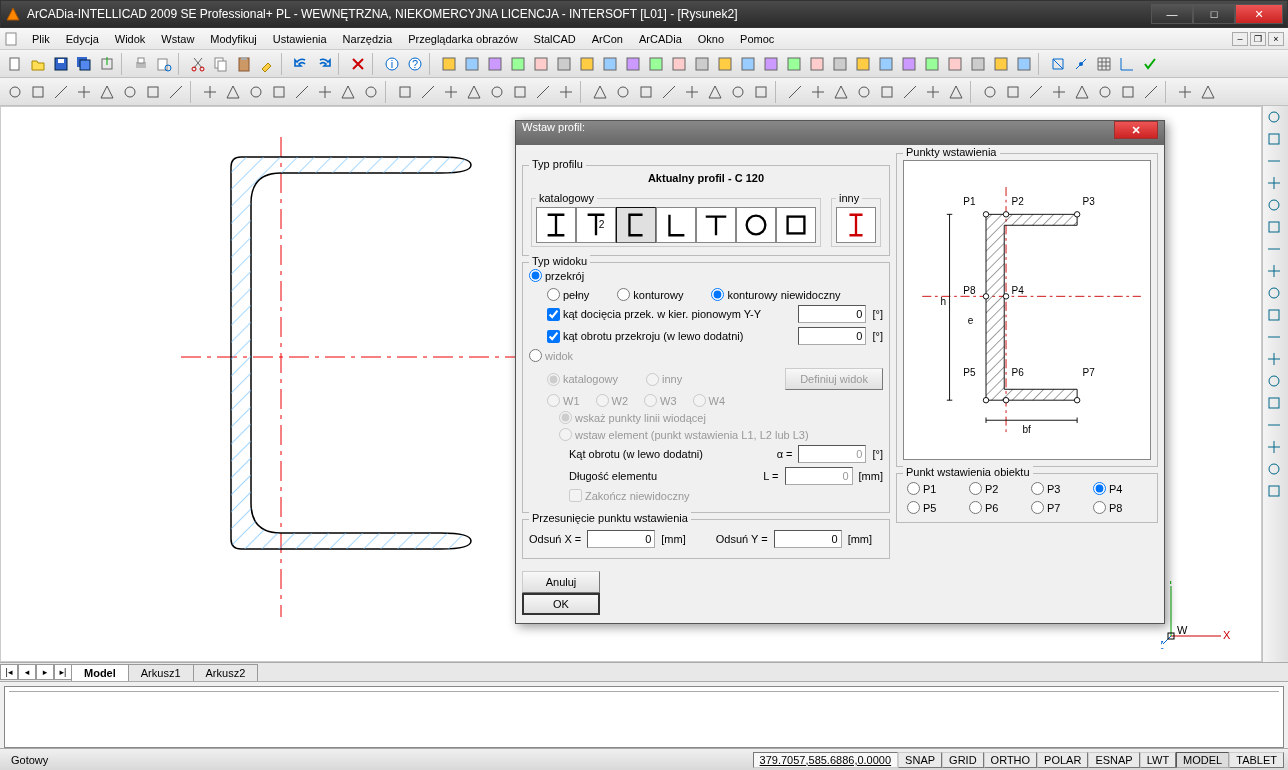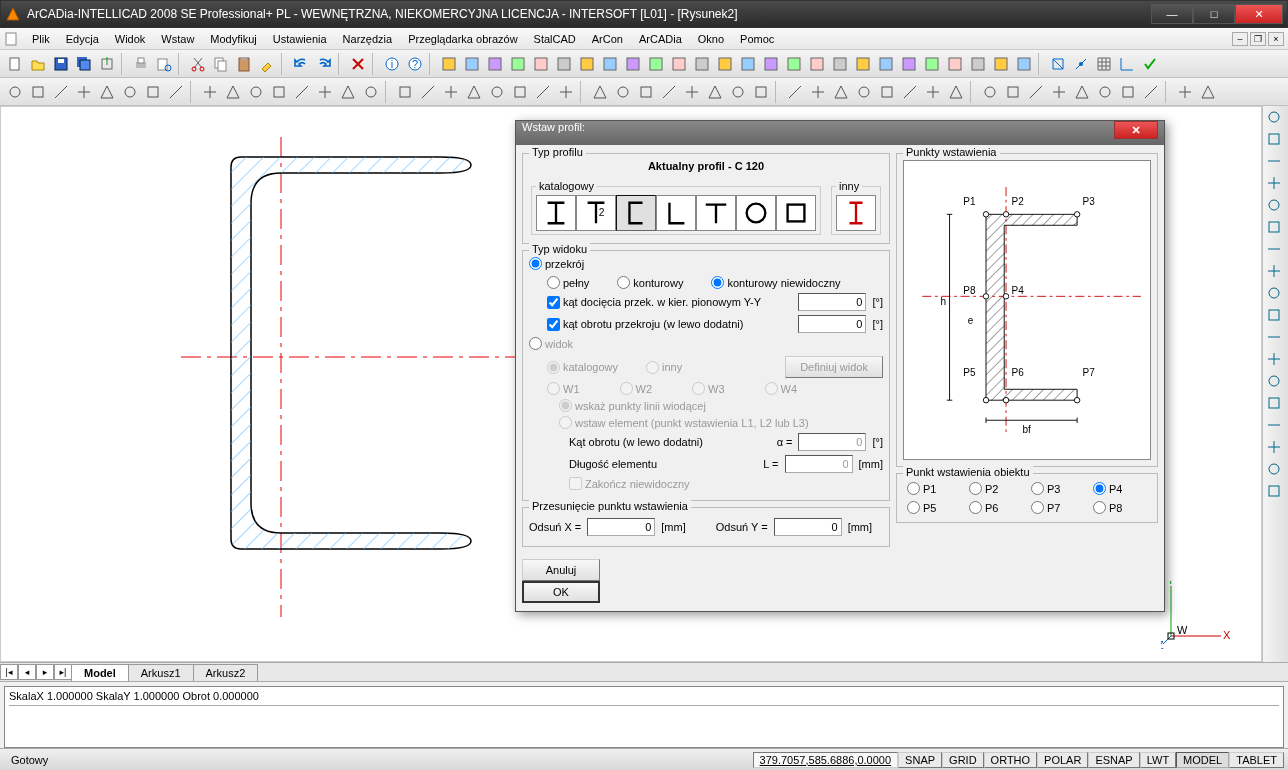--- a/index.html
+++ b/index.html
@@ -55,21 +55,21 @@
 .profile-svg { position:absolute; left:180px; top:30px; }
 
 
 .ucs { position:absolute; right:30px; bottom:10px; }
 
 
 .dialog { position:absolute; left:515px; top:120px; width:650px; background:#f0f0f0; border:1px solid #555; box-shadow:3px 3px 10px rgba(0,0,0,0.4); }
 .dialog .dtitle { height:24px; background:linear-gradient(#888,#666); color:#fff; display:flex; padding:0 6px; font-size:11px; }
 .dialog .dtitle .dclose { margin-left:auto; width:44px; height:18px; background:linear-gradient(#e55,#c22); color:#fff; display:flex; align-items:center; justify-content:center; border:1px solid #933; font-weight:bold; }
 .dialog .dbody { padding:6px; display:flex; gap:6px; }
-.dialog .left-col { flex:1; }
+.dialog .left-col { flex:1;margin-top:12px; }
 .dialog .right-col { width:290px; }
 .gbox { border:1px solid #bbb; margin:2px 0 6px 0; padding:6px; position:relative; }
 .gbox .glabel { position:absolute; top:-8px; left:6px; background:#f0f0f0; padding:0 3px; }
 .profile-btn { width:40px; height:36px; border:1px solid #888; background:#fff; display:inline-flex; align-items:center; justify-content:center; margin-right:0; cursor:pointer; }
 .profile-btn svg { width:28px; height:28px; }
 .profile-btn.sel { border:1px inset #666; background:#e0e0e0; }
 fieldset.sub { border:1px solid #ccc; margin:2px; padding:3px 4px; position:relative; }
 fieldset.sub legend { font-size:11px; padding:0 3px; }
 .row { display:flex; align-items:center; gap:6px; margin:4px 0; }
 .radio, .check { display:inline-flex; align-items:center; gap:3px; cursor:pointer; }
@@ -84,21 +84,21 @@
 .dialog-btns .btn { width:78px; text-align:center; }
 
 </style>
 </head>
 <body>
 
 <div class="titlebar">
   <svg class="icon">
       <path d="M2 14 L8 2 L14 14 Z" fill="#f80" stroke="#a50"></path>
     </svg>
-  <div class="title">ArCADia-INTELLICAD 2008 SE Professional+ PL - WEWNĘTRZNA, NIEKOMERCYJNA LICENCJA - INTERSOFT [L01] - [Rysunek2]</div>
+  <div class="title">ArCADia-INTELLICAD 2009 SE Professional+ PL - WEWNĘTRZNA, NIEKOMERCYJNA LICENCJA - INTERSOFT [L01] - [Rysunek2]</div>
   <div class="win-btns">
     <div class="win-btn">—</div>
     <div class="win-btn">□</div>
     <div class="win-btn close">✕</div>
   </div>
 </div>
 
 <div class="menubar">
   <svg class="micon">
       <rect x="2" y="2" width="10" height="12" fill="#fff" stroke="#888"></rect>
@@ -771,21 +771,20 @@
     <div class="nb">◂</div>
     <div class="nb">▸</div>
     <div class="nb">▸|</div>
   </div>
   <div class="tab active">Model</div>
   <div class="tab inactive">Arkusz1</div>
   <div class="tab inactive">Arkusz2</div>
 </div>
 
 <div class="cmd">
-  <div class="line">SkalaX 1.000000 SkalaY 1.000000 Obrot 0.000000</div>
   <div class="sep"></div>
 </div>
 
 <div class="status">
   <div class="sitem">Gotowy</div>
   <div class="spacer"></div>
   <div class="sitem panel">379.7057,585.6886,0.0000</div>
   <div class="sitem toggle">SNAP</div>
   <div class="sitem toggle">GRID</div>
   <div class="sitem toggle">ORTHO</div>
@@ -908,21 +907,21 @@
               <input type="radio" disabled="" checked="" style=""> 
               <span>katalogowy</span>
             </label>
           <label class="radio">
               <input type="radio" disabled="" style=""> 
               <span>inny</span>
             </label>
           <span style="flex:1"></span>
           <button class="btn disabled">Definiuj widok</button>
         </div>
-        <div class="row disabled" style="padding-left:18px;gap:40px">
+        <div class="row disabled" style="padding-left:18px;gap:16px">
           <label class="radio">
               <input type="radio" disabled="" style=""> 
               <span>W1</span>
             </label>
           <label class="radio">
               <input type="radio" disabled="" style=""> 
               <span>W2</span>
             </label>
           <label class="radio">
               <input type="radio" disabled="" style=""> 

